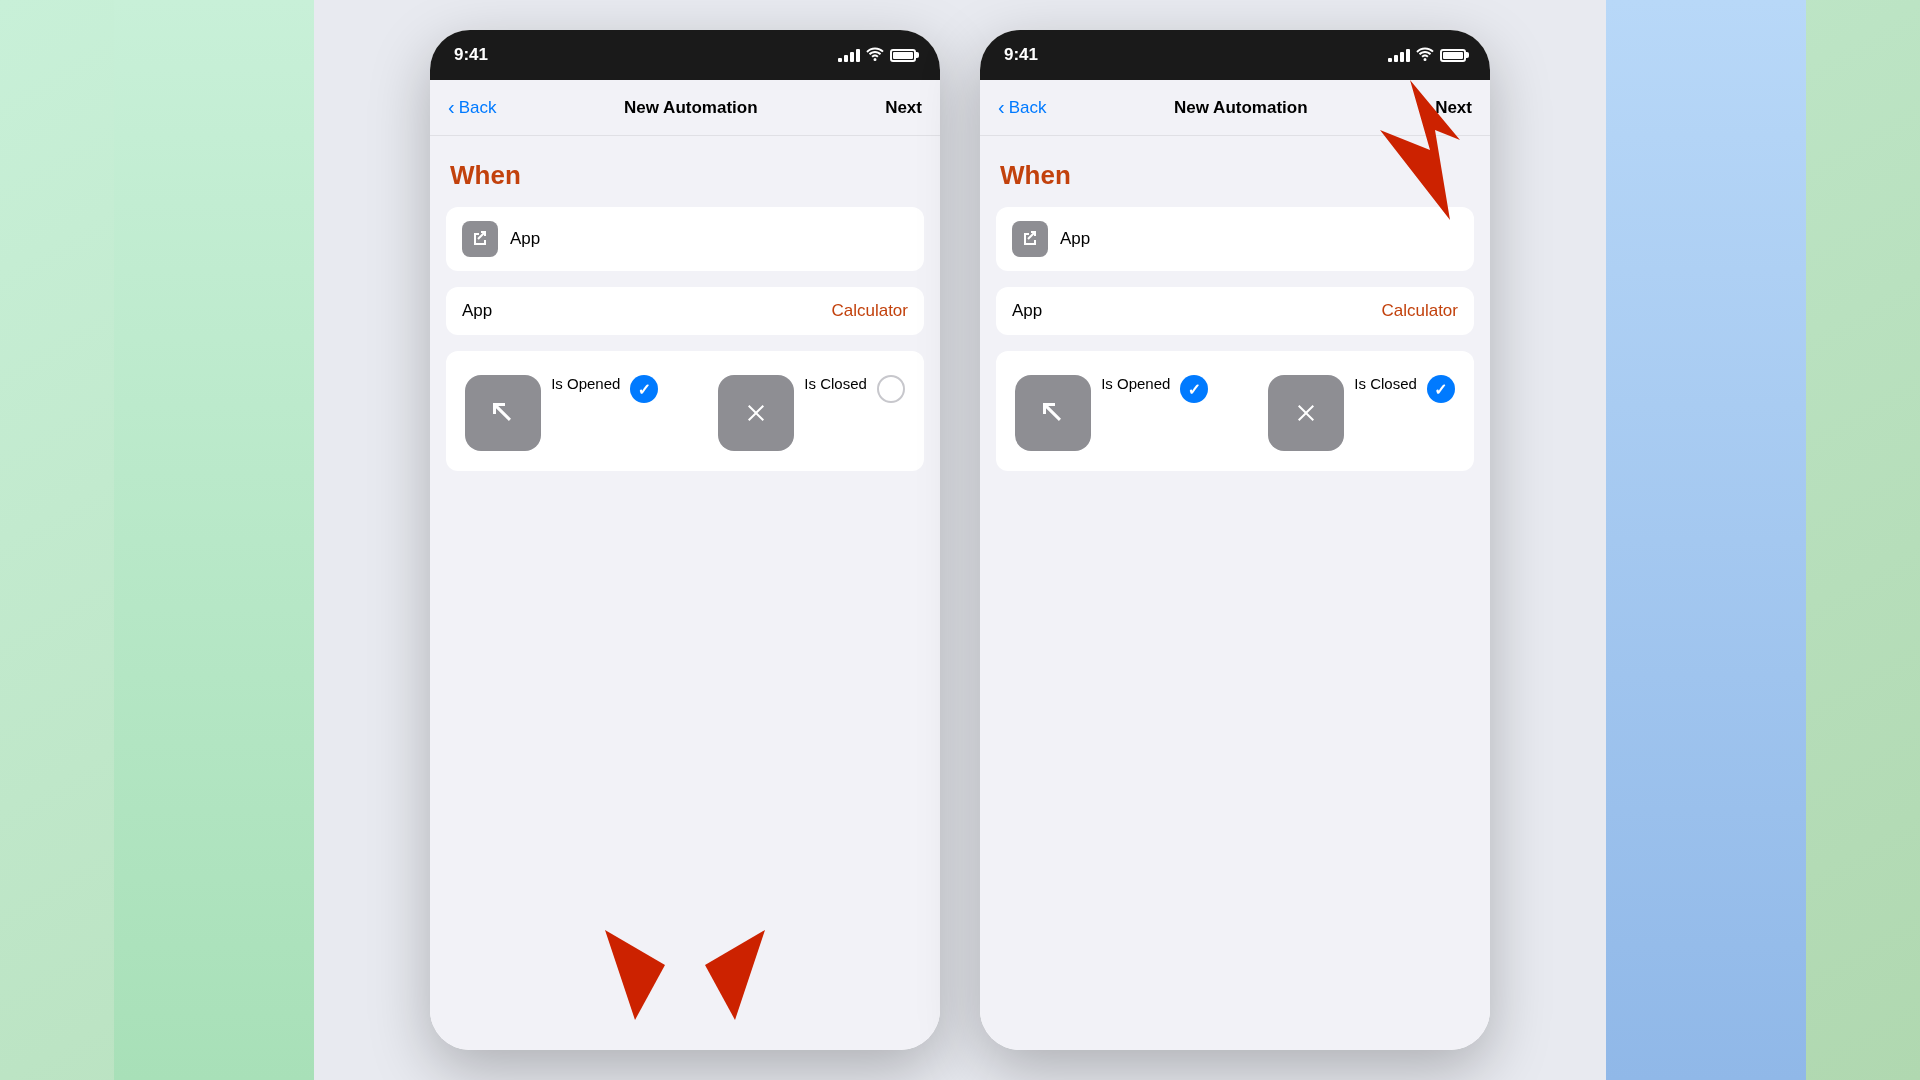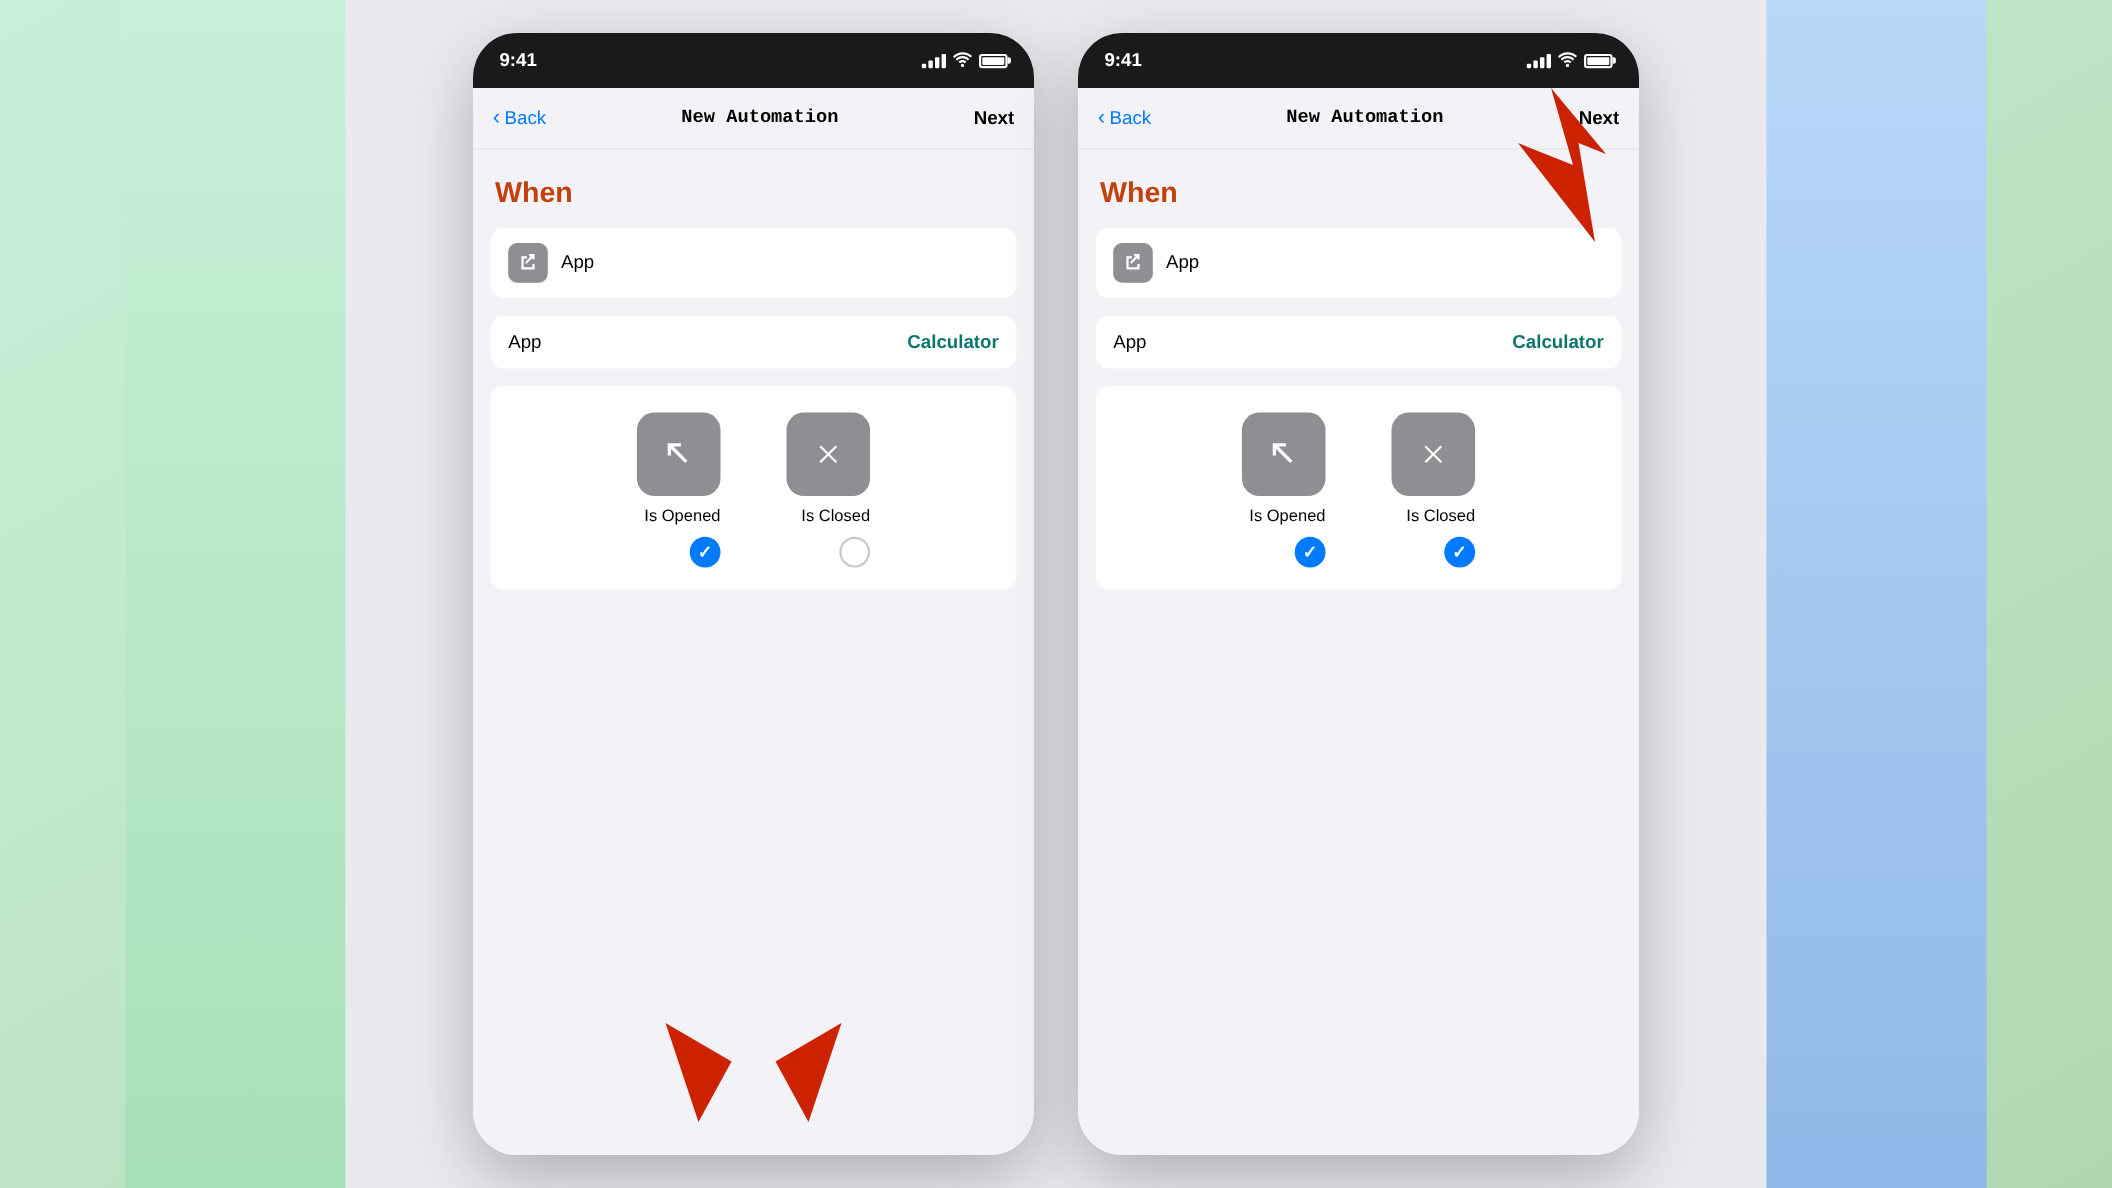--- a/index.html
+++ b/index.html
@@ -129,21 +129,21 @@
     .nav-back {
       display: flex;
       align-items: center;
       gap: 4px;
       color: #007AFF;
       font-family: -apple-system, BlinkMacSystemFont, 'SF Pro Display', sans-serif;
       font-size: 17px;
       cursor: pointer;
     }
     .nav-title {
-      font-family: Liberation Mono, monospace;
+      font-family: Liberation Sans, sans-serif;
       font-size: 17px;
       font-weight: 600;
       color: #000;
     }
     .nav-next {
       color: #000000;
       font-family: -apple-system, BlinkMacSystemFont, 'SF Pro Display', sans-serif;
       font-size: 17px;
       font-weight: 600;
       cursor: pointer;
@@ -198,35 +198,34 @@
       justify-content: space-between;
     }
     .app-row-label {
       font-family: -apple-system, BlinkMacSystemFont, 'SF Pro Display', sans-serif;
       font-size: 17px;
       color: #000;
     }
     .app-row-value {
       font-family: -apple-system, BlinkMacSystemFont, 'SF Pro Display', sans-serif;
       font-size: 17px;
-      color: #0f766e;
-      font-weight: bold;
+      color: #c2410c;
     }
     .options-card {
       background: #fff;
       border-radius: 12px;
       padding: 24px 16px 20px;
       display: flex;
       justify-content: center;
       gap: 60px;
     }
     .option-item {
       display: flex;
-      flex-direction: column;
-      align-items: flex-end;
+      flex-direction: row;
+      align-items: flex-start;
       gap: 10px;
     }
     .option-icon {
       width: 76px;
       height: 76px;
       background: #8e8e93;
       border-radius: 16px;
       display: flex;
       align-items: center;
       justify-content: center;

